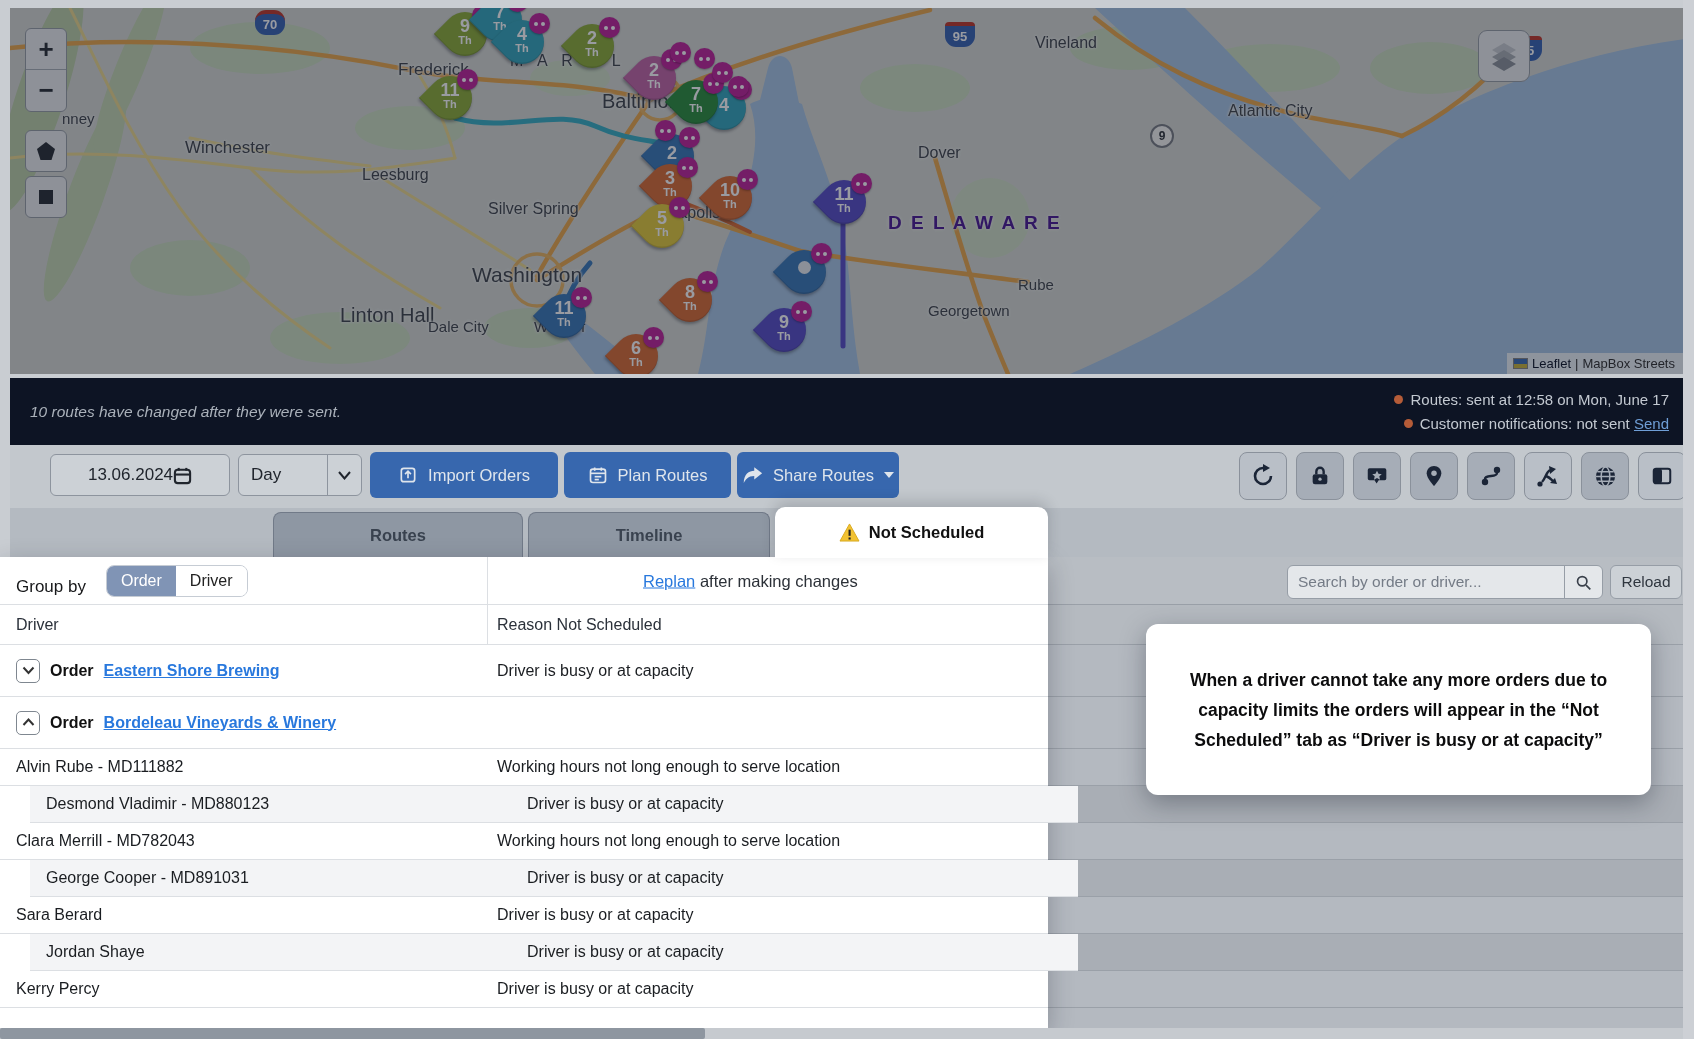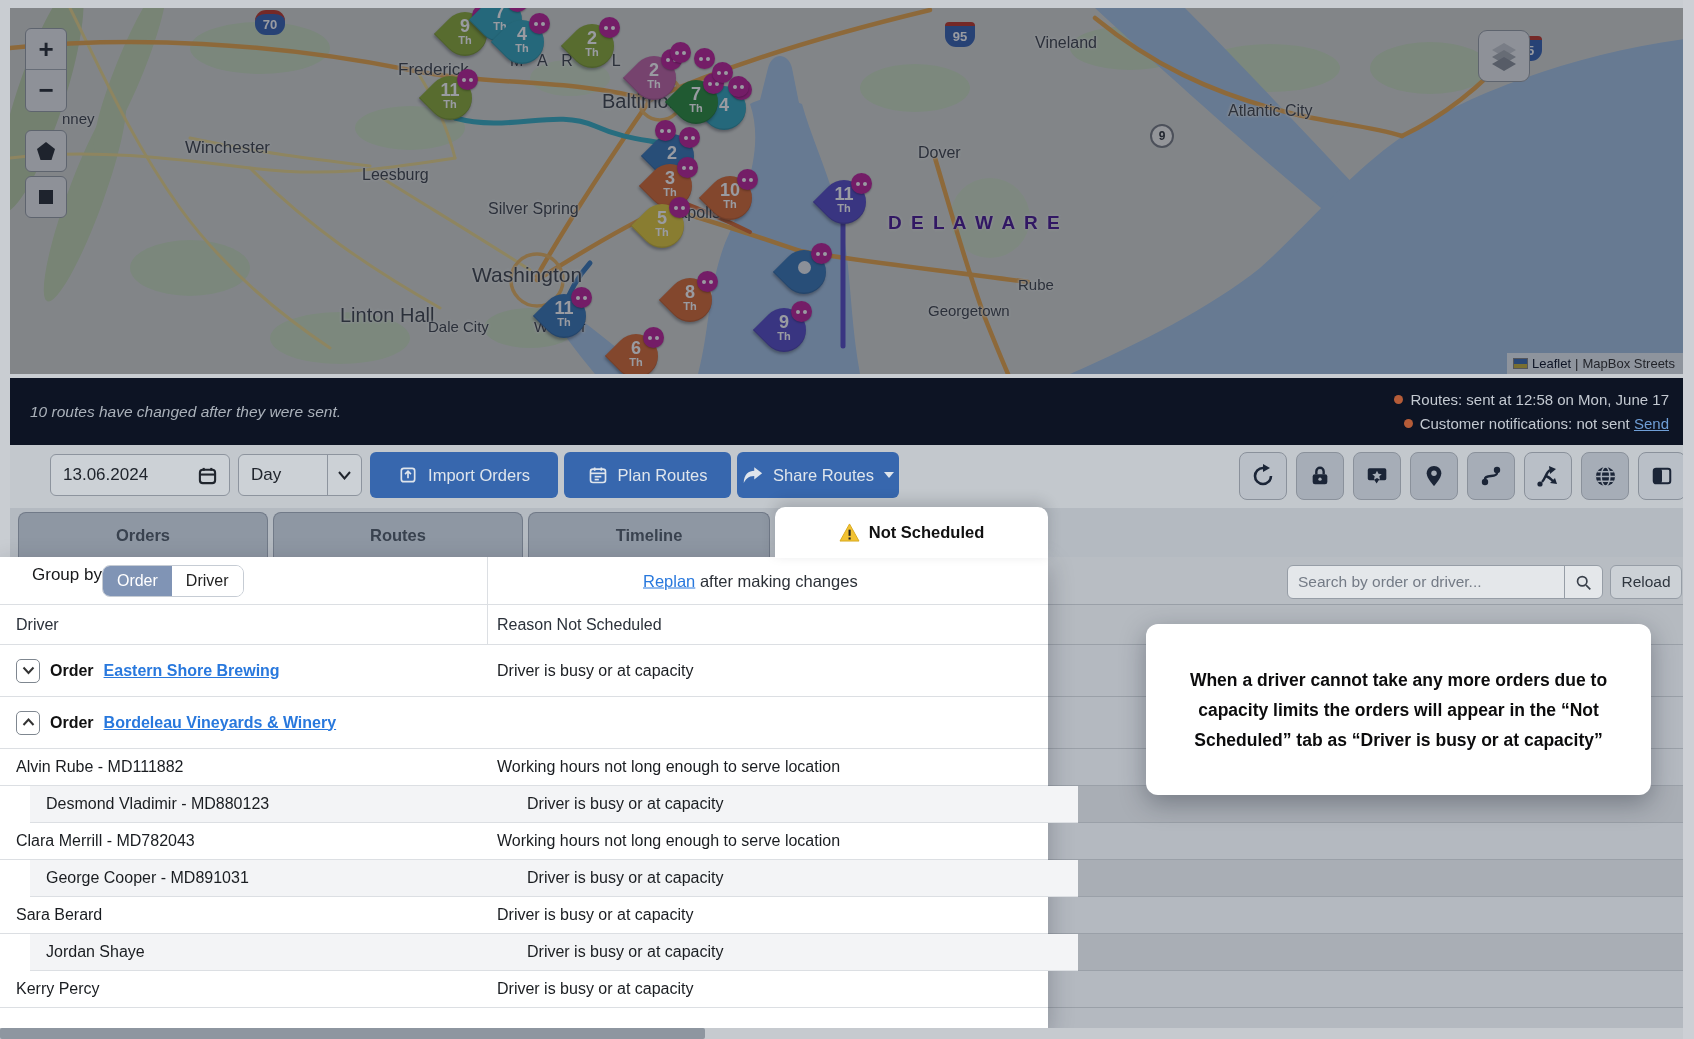--- a/index.html
+++ b/index.html
@@ -71,21 +71,21 @@
 
   
   #panel { left:0; top:557px; width:1048px; height:471px; background:#fff; z-index:4;
     box-shadow:0 8px 24px rgba(20,25,40,.28); font-size:16px; color:#1a1d21; }
   .prow { position:relative; width:100%; border-bottom:1px solid #dcdfe3; }
   #row-groupby { height:48px; }
   #row-header  { height:40px; color:#2b313a; }
   .vline { position:absolute; left:487px; top:0; bottom:0; border-left:1px solid #dcdfe3; }
   .cell-reason { position:absolute; left:497px; top:50%; transform:translateY(-50%); }
   .cell-left { position:absolute; left:16px; top:50%; transform:translateY(-50%); display:flex; align-items:center; gap:10px; }
-  #groupby-wrap { position:absolute; left:32px; top:50%; transform:translateY(-50%); display:flex; align-items:flex-start; font-size:17px; color:#17181a; }
+  #groupby-wrap { position:absolute; left:16px; top:50%; transform:translateY(-50%); display:flex; align-items:flex-end; gap:20px; font-size:17px; color:#17181a; }
   #toggle { display:flex; border:1px solid #c6ccd4; border-radius:8px; overflow:hidden; height:32px; align-items:stretch; }
   #toggle .seg { display:flex; align-items:center; padding:0 14px; font-size:16px; }
   #seg-order { background:#8094b5; color:#fff; }
   #seg-driver { background:#fff; color:#222; }
   #replan-wrap { position:absolute; left:643px; top:50%; transform:translateY(-50%); font-size:16.5px; color:#2c3138; }
   #replan-link { color:#2878dd; text-decoration:underline; }
   .caretbox { width:24px; height:24px; border:1.5px solid #7f8790; border-radius:5px; display:flex; align-items:center; justify-content:center; background:#fff; flex:0 0 auto; }
   .order-word { font-weight:bold; color:#111; }
   .order-link { color:#2878dd; font-weight:bold; text-decoration:underline; }
   .drow { height:37px; }
@@ -432,21 +432,21 @@
 
 <div id="notifbar" class="abs">
   <div id="notif-msg">10 routes have changed after they were sent.</div>
   <div id="notif-right">
     <div><span class="dot"></span><span>Routes: sent at 12:58 on Mon, June 17</span></div>
     <div><span class="dot"></span><span>Customer notifications: not sent</span> <a id="send-link" href="#">Send</a></div>
   </div>
 </div>
 
 <div id="toolbar" class="abs">
-  <div class="field" style="left:40px;width:180px;justify-content:space-between;padding:0 12px;">
+  <div class="field" style="left:40px;width:180px;justify-content:center;padding:0 12px;">
     <span>13.06.2024</span>
     <svg width="19" height="19" viewBox="0 0 20 20">
       <rect x="2" y="4" width="16" height="14" rx="3" fill="none" stroke="#20252d" stroke-width="2.2"></rect>
       <line x1="2" y1="9" x2="18" y2="9" stroke="#20252d" stroke-width="2.2"></line>
       <line x1="6" y1="2" x2="6" y2="5" stroke="#20252d" stroke-width="2.2"></line>
       <line x1="14" y1="2" x2="14" y2="5" stroke="#20252d" stroke-width="2.2"></line>
     </svg>
   </div>
   <div class="field" style="left:228px;width:124px;">
     <span style="padding:0 12px;flex:1;">Day</span>
@@ -534,23 +534,20 @@
   </div>
   <div class="iconbtn light" style="left:1628px;">
     <svg width="22" height="22" viewBox="0 0 24 24">
       <rect x="3" y="4" width="18" height="16" rx="2.5" fill="none" stroke="#1b2537" stroke-width="2.2"></rect>
       <rect x="3" y="4" width="9" height="16" rx="2.5" fill="#1b2537"></rect>
     </svg>
   </div>
 </div>
 
 <div id="tabrow" class="abs">
-  <div class="tab" style="left:8px;width:250px;">
-      <span>Orders</span>
-    </div>
   <div class="tab" style="left:263px;width:250px;">
       <span>Routes</span>
     </div>
   <div class="tab" style="left:518px;width:242px;">
       <span>Timeline</span>
     </div>
 </div>
 <div id="tab-active" class="abs">
   <svg width="21" height="19" viewBox="0 0 22 20">
     <polygon points="11,1 21,19 1,19" fill="#f2c232" stroke="#d8a91f" stroke-width="1"></polygon>

